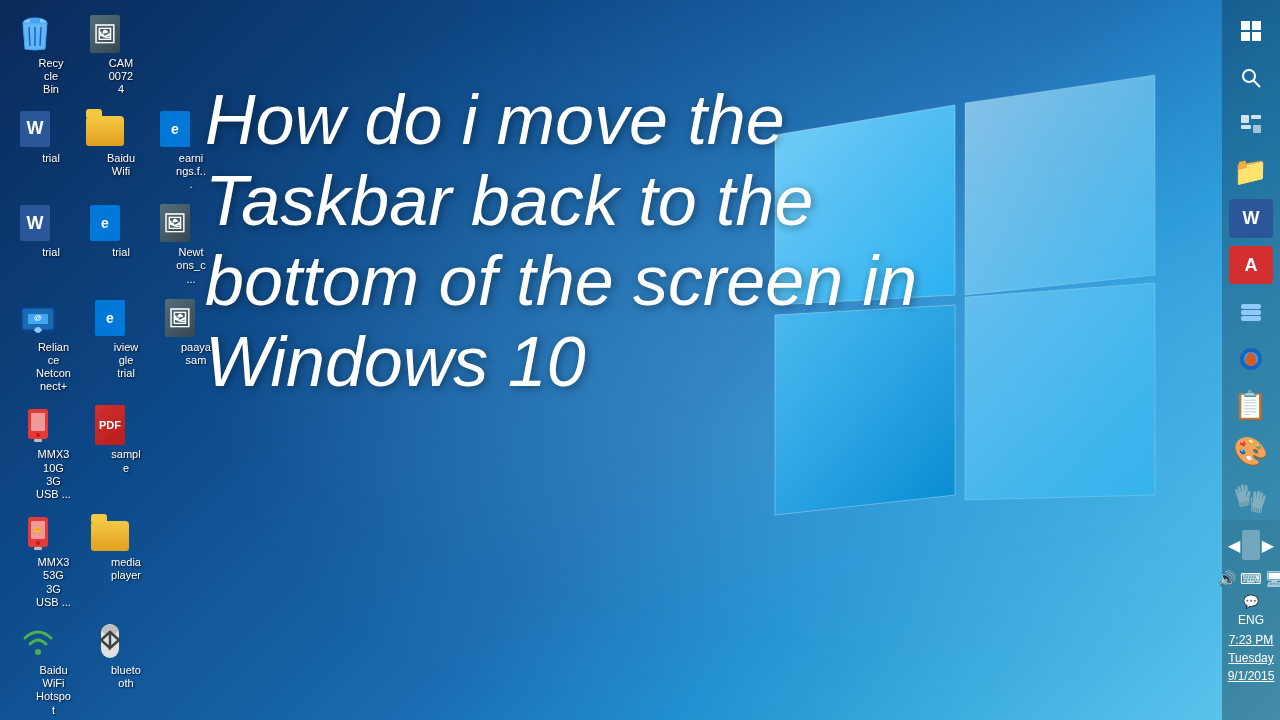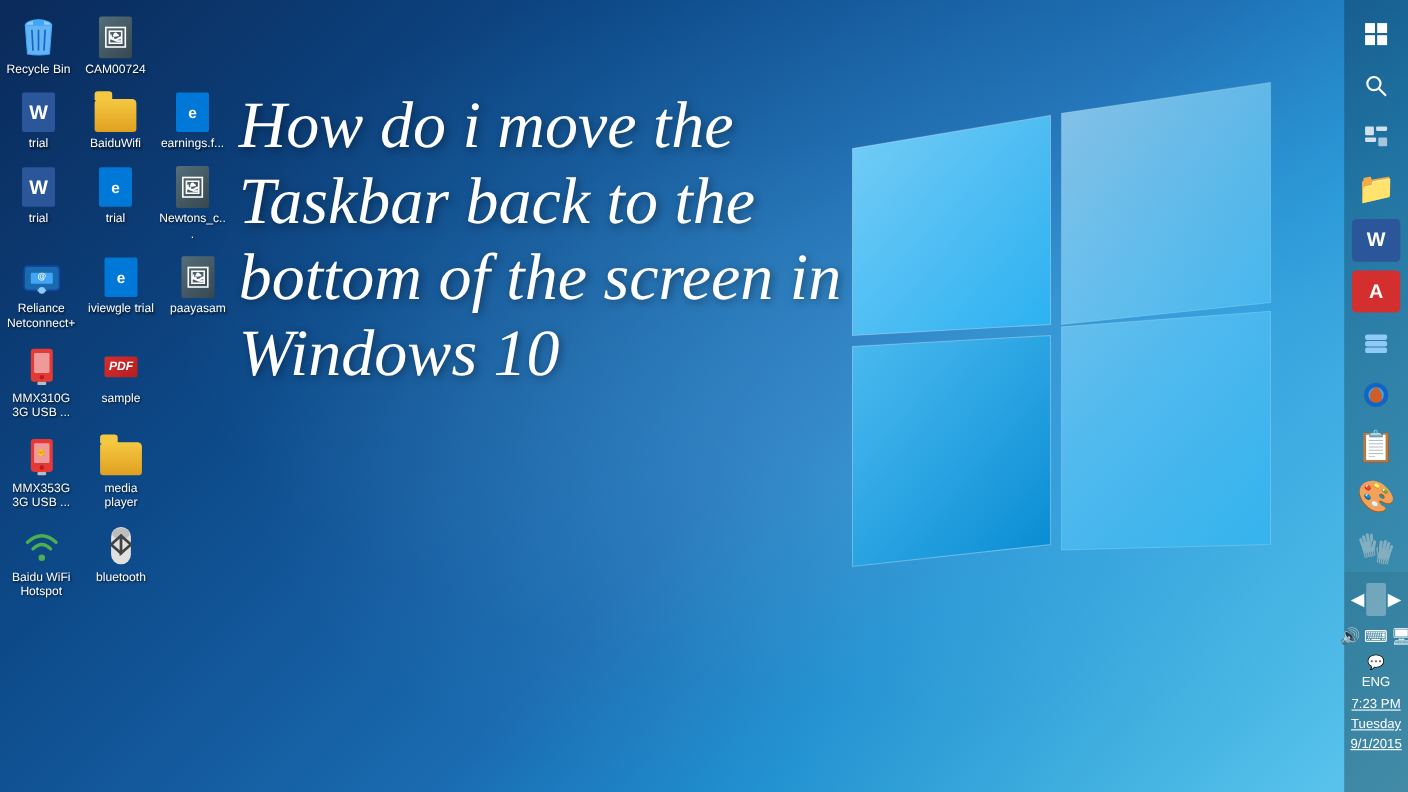--- a/index.html
+++ b/index.html
@@ -71,40 +71,40 @@
       margin-bottom: 3px;
     }
 
     .icon-label {
       color: white;
       font-size: 11px;
       text-shadow: 1px 1px 2px rgba(0,0,0,0.8);
       line-height: 1.2;
       word-break: break-word;
       max-width: 68px;
+      margin-left: 32px;
     }
 
     
     .heading-overlay {
       position: absolute;
       left: 205px;
       top: 80px;
       z-index: 10;
       width: 980px;
     }
 
     .heading-text {
       color: white;
-      font-family: Liberation Serif, serif;
+      font-family: Liberation Sans, sans-serif;
       font-style: italic;
-      font-size: 60px;
+      font-size: 70px;
       line-height: 1.15;
       text-shadow: 2px 2px 8px rgba(0,0,0,0.4);
       font-weight: normal;
-      margin-left: 12px;
     }
 
     
     .right-sidebar {
       position: absolute;
       right: 0;
       top: 0;
       width: 58px;
       height: 520px;
       z-index: 10;
@@ -360,21 +360,21 @@
             <rect x="8" y="2" width="20" height="30" rx="3" fill="#e53935"></rect>
             <rect x="11" y="6" width="14" height="18" rx="1" fill="#ef9a9a"></rect>
             <circle cx="18" cy="28" r="2" fill="#b71c1c"></circle>
             <rect x="14" y="32" width="8" height="3" rx="1" fill="#bdbdbd"></rect>
           </svg>
       </div>
       <span class="icon-label">MMX310G 3G USB ...</span>
     </div>
     <div class="desktop-icon">
       <div class="icon-img">
-        <div class="doc-icon doc-icon-pdf" style="width:30px;height:19px;border-radius:2px;font-style:italic;">PDF</div>
+        <div class="doc-icon doc-icon-pdf" style="width:30px;height:40px;border-radius:2px;">PDF</div>
       </div>
       <span class="icon-label">sample</span>
     </div>
   </div>
 
   <div class="icon-row">
     <div class="desktop-icon" style="width:75px;">
       <div class="icon-img">
         <svg width="36" height="36" viewBox="0 0 36 36">
             <rect x="8" y="2" width="20" height="30" rx="3" fill="#e53935"></rect>

